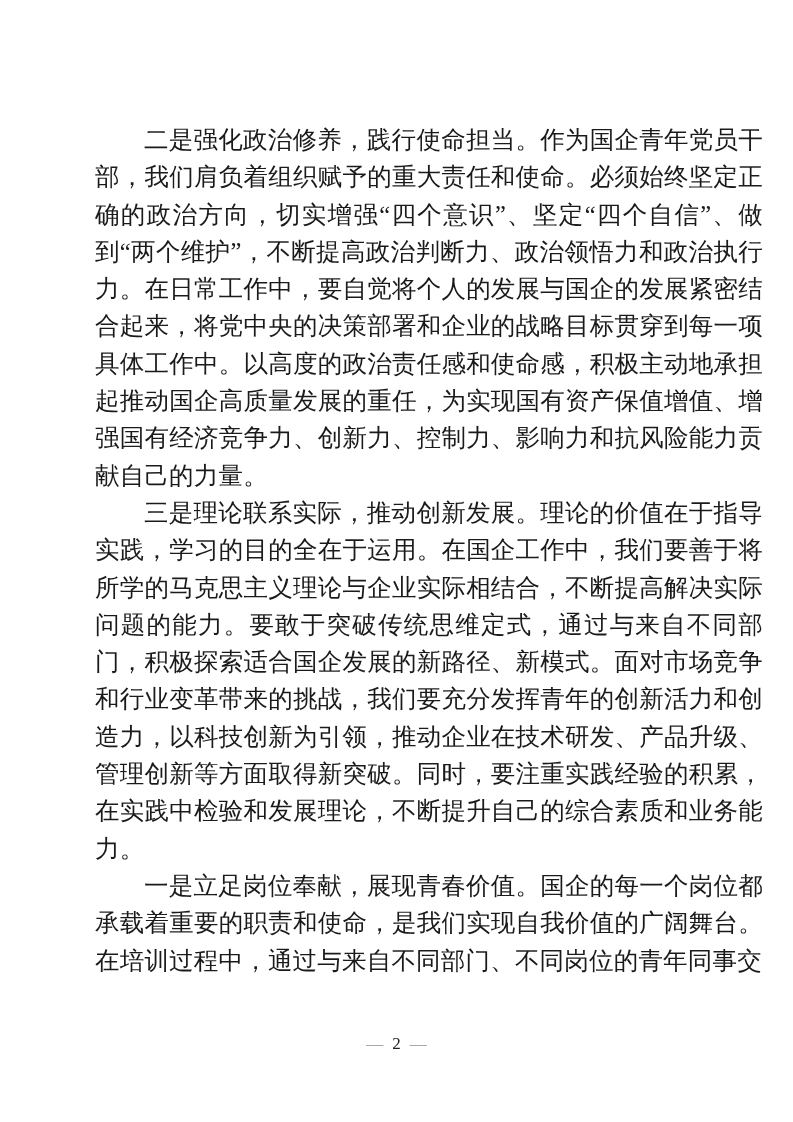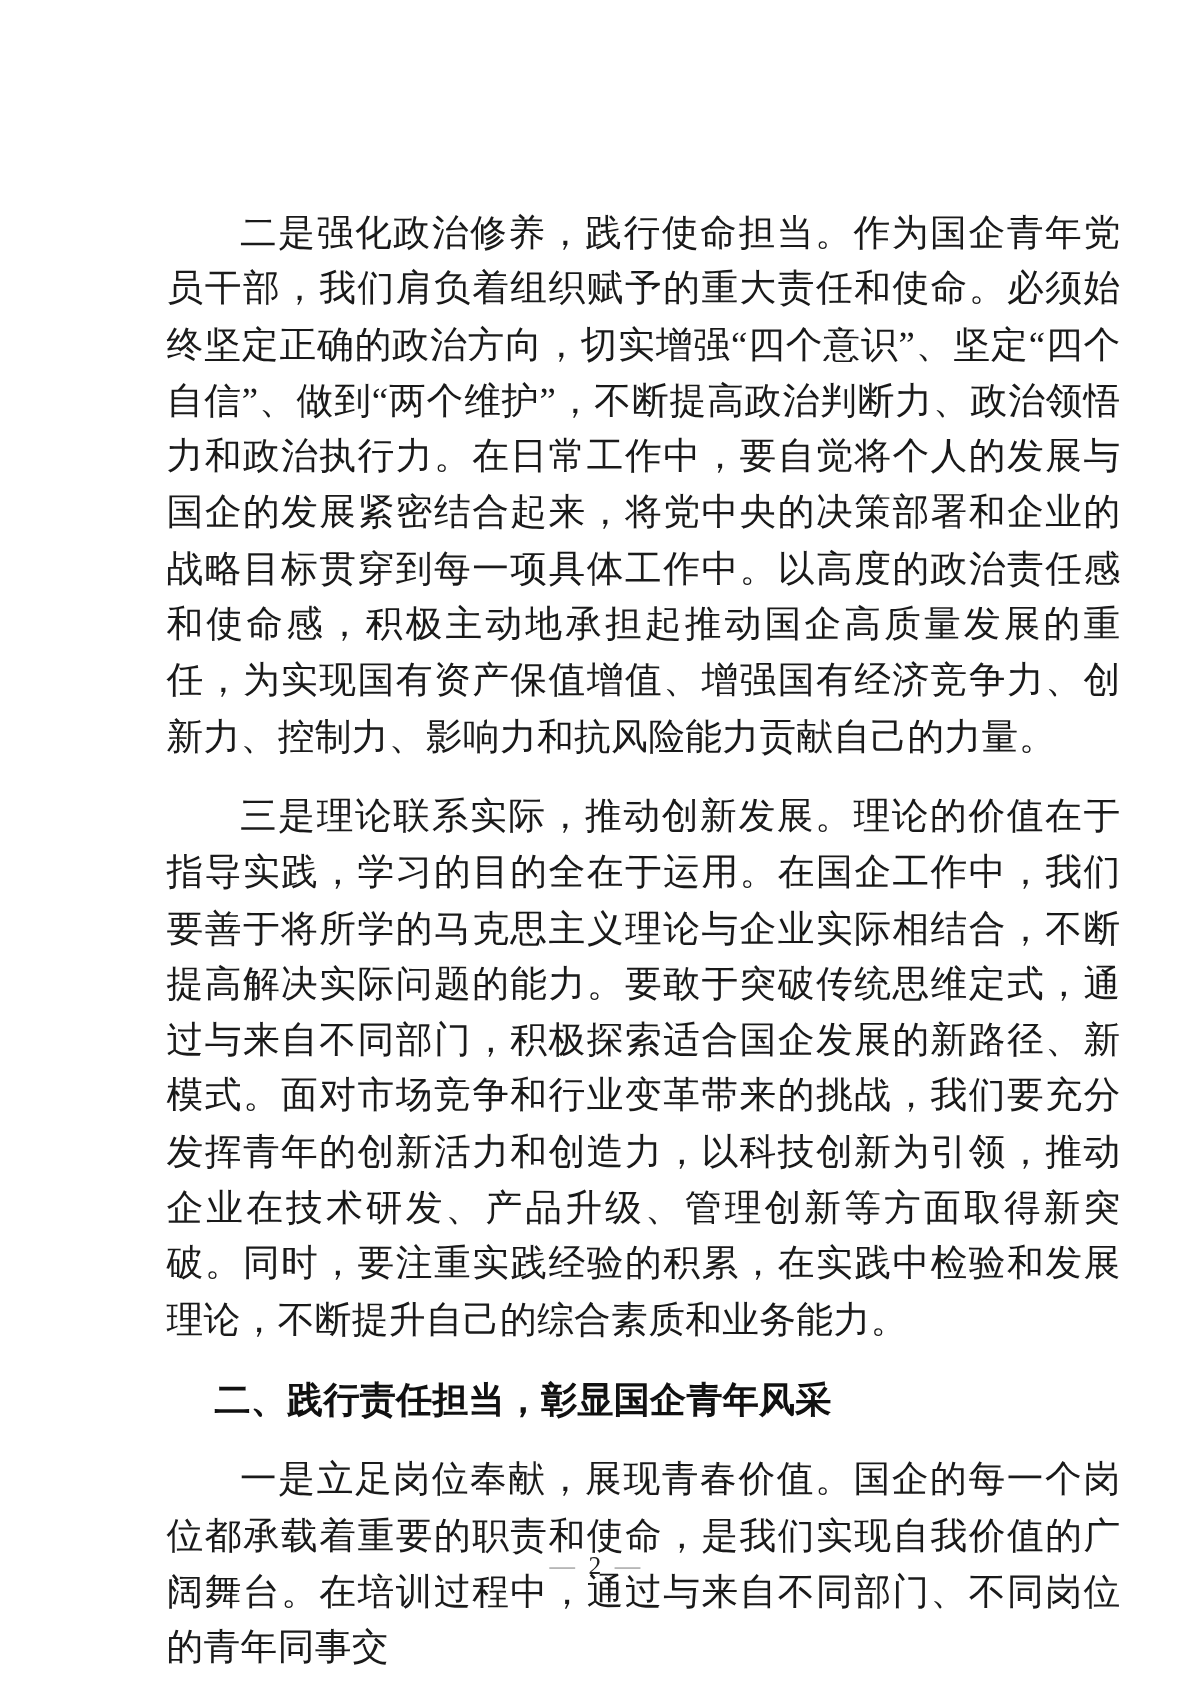--- a/index.html
+++ b/index.html
@@ -21,21 +21,21 @@
     left: 95px;
     top: 121px;
     width: 668px;
     font-size: 24.5px;
     line-height: 37.3px;
     text-align: justify;
     text-justify: inter-character;
     letter-spacing: 0.2px;
   }
   .para {
-    margin: 16px;
+    margin: 0;
     padding: 0;
     text-indent: 2em;
   }
   .section-heading {
     margin: 0;
     padding: 0;
     text-indent: 2em;
     font-family: "Liberation Sans", "DejaVu Sans", sans-serif;
     font-weight: 700;
     font-size: 24px;
@@ -63,21 +63,20 @@
   }
 </style>
 </head>
 <body>
 
 <div class="page">
 
   <div class="body-text">
     <p class="para">二是强化政治修养，践行使命担当。作为国企青年党员干部，我们肩负着组织赋予的重大责任和使命。必须始终坚定正确的政治方向，切实增强“四个意识”、坚定“四个自信”、做到“两个维护”，不断提高政治判断力、政治领悟力和政治执行力。在日常工作中，要自觉将个人的发展与国企的发展紧密结合起来，将党中央的决策部署和企业的战略目标贯穿到每一项具体工作中。以高度的政治责任感和使命感，积极主动地承担起推动国企高质量发展的重任，为实现国有资产保值增值、增强国有经济竞争力、创新力、控制力、影响力和抗风险能力贡献自己的力量。</p>
     <p class="para">三是理论联系实际，推动创新发展。理论的价值在于指导实践，学习的目的全在于运用。在国企工作中，我们要善于将所学的马克思主义理论与企业实际相结合，不断提高解决实际问题的能力。要敢于突破传统思维定式，通过与来自不同部门，积极探索适合国企发展的新路径、新模式。面对市场竞争和行业变革带来的挑战，我们要充分发挥青年的创新活力和创造力，以科技创新为引领，推动企业在技术研发、产品升级、管理创新等方面取得新突破。同时，要注重实践经验的积累，在实践中检验和发展理论，不断提升自己的综合素质和业务能力。</p>
-    <h2 class="section-heading">二、践行责任担当，彰显国企青年风采</h2>
     <p class="para">一是立足岗位奉献，展现青春价值。国企的每一个岗位都承载着重要的职责和使命，是我们实现自我价值的广阔舞台。在培训过程中，通过与来自不同部门、不同岗位的青年同事交</p>
   </div>
 
   <div class="footer">
     <span class="dash">—</span><span class="num">2</span><span class="dash">—</span>
   </div>
 
 </div>
 
 </body></html>

